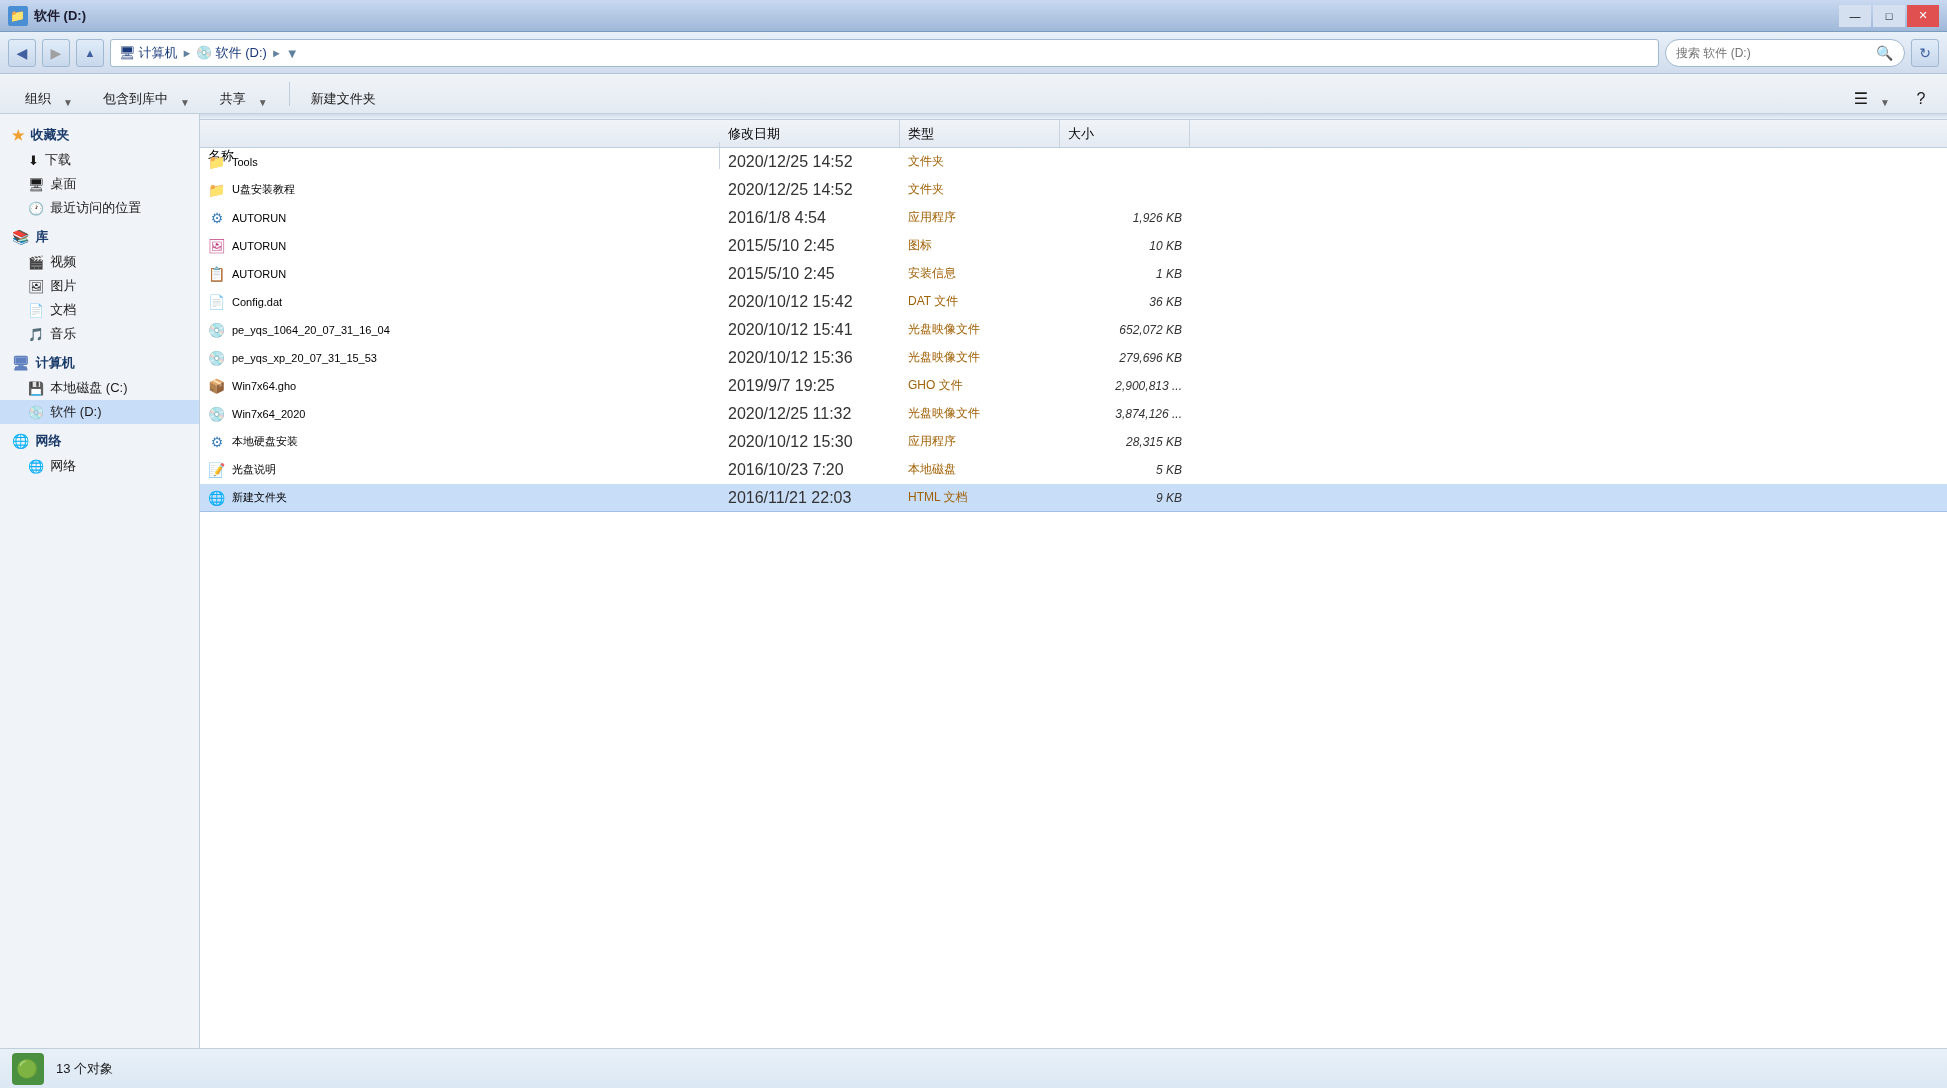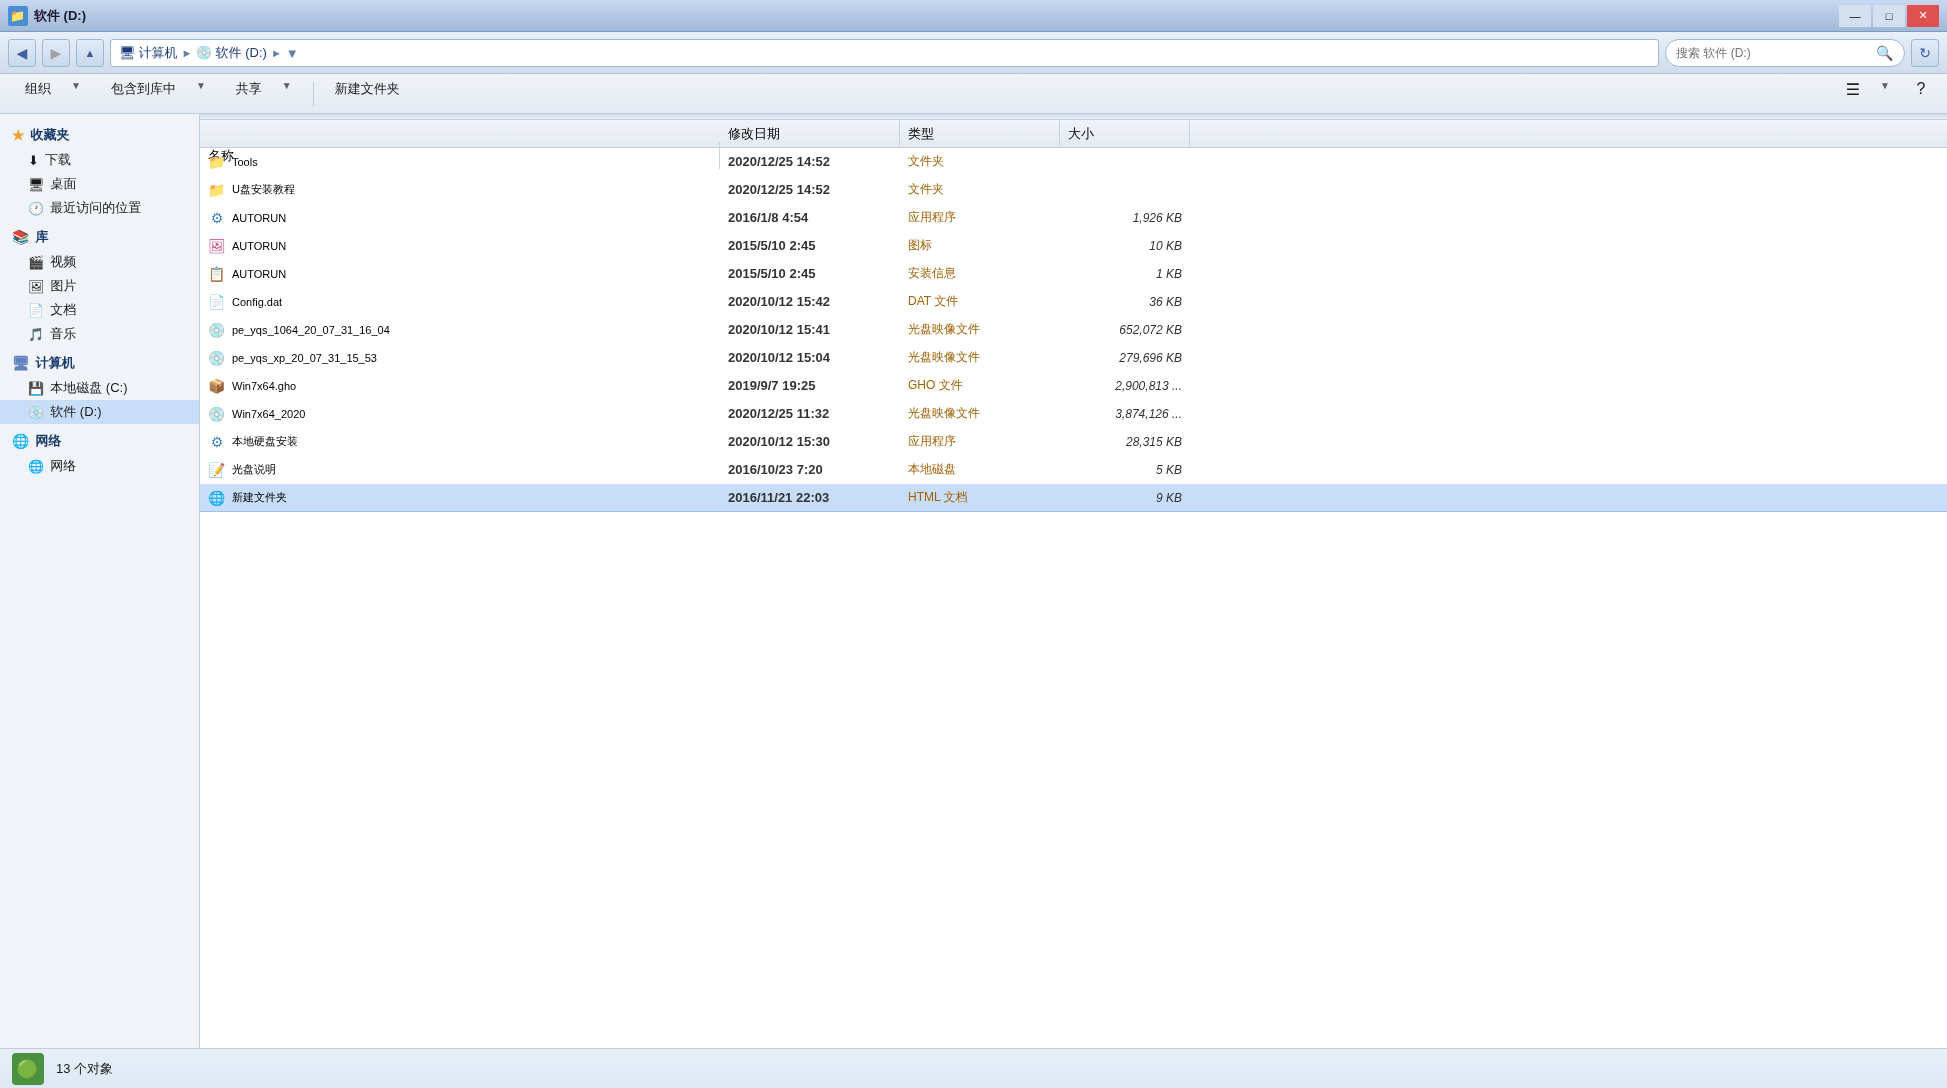--- a/index.html
+++ b/index.html
@@ -163,22 +163,22 @@
       gap: 4px;
     }
     .toolbar-btn {
       height: 30px;
       padding: 0 12px;
       border: 1px solid transparent;
       background: transparent;
       border-radius: 3px;
       cursor: pointer;
       display: flex;
-      align-items: flex-start;
-      gap: 20px;
+      align-items: flex-end;
+      gap: 12px;
       font-size: 13px;
       color: #1a1a1a;
     }
     .toolbar-dropdown {
       font-size: 10px;
       color: #606060;
     }
     .toolbar-separator {
       width: 1px;
       height: 24px;
@@ -284,21 +284,21 @@
     .file-cell {
       padding: 0 8px;
       height: 100%;
       display: flex;
       align-items: center;
     }
     .cell-name {
       width: 520px;
       gap: 6px;
     }
-    .cell-date { width: 180px; font-size: 13px; color: #333; font-weight: bold; }
+    .cell-date { width: 180px; font-size: 16px; color: #333; }
     .cell-type { width: 160px; font-size: 12px; color: #a16207; }
     .cell-size { width: 130px; font-size: 12px; color: #333; text-align: right; justify-content: flex-end; font-style: italic; }
     .file-name-text { font-size: 11px; }
 
     
     .file-icon {
       width: 18px;
       height: 18px;
       display: flex;
       align-items: center;
@@ -568,21 +568,21 @@
       </div>
       <div class="file-cell cell-date">2020/10/12 15:41</div>
       <div class="file-cell cell-type">光盘映像文件</div>
       <div class="file-cell cell-size">652,072 KB</div>
     </div>
         <div class="file-row">
       <div class="file-cell cell-name">
         <span class="file-icon icon-iso">💿</span>
         <span class="file-name-text">pe_yqs_xp_20_07_31_15_53</span>
       </div>
-      <div class="file-cell cell-date">2020/10/12 15:04</div>
+      <div class="file-cell cell-date">2020/10/12 15:36</div>
       <div class="file-cell cell-type">光盘映像文件</div>
       <div class="file-cell cell-size">279,696 KB</div>
     </div>
         <div class="file-row">
       <div class="file-cell cell-name">
         <span class="file-icon icon-gho">📦</span>
         <span class="file-name-text">Win7x64.gho</span>
       </div>
       <div class="file-cell cell-date">2019/9/7 19:25</div>
       <div class="file-cell cell-type">GHO 文件</div>

